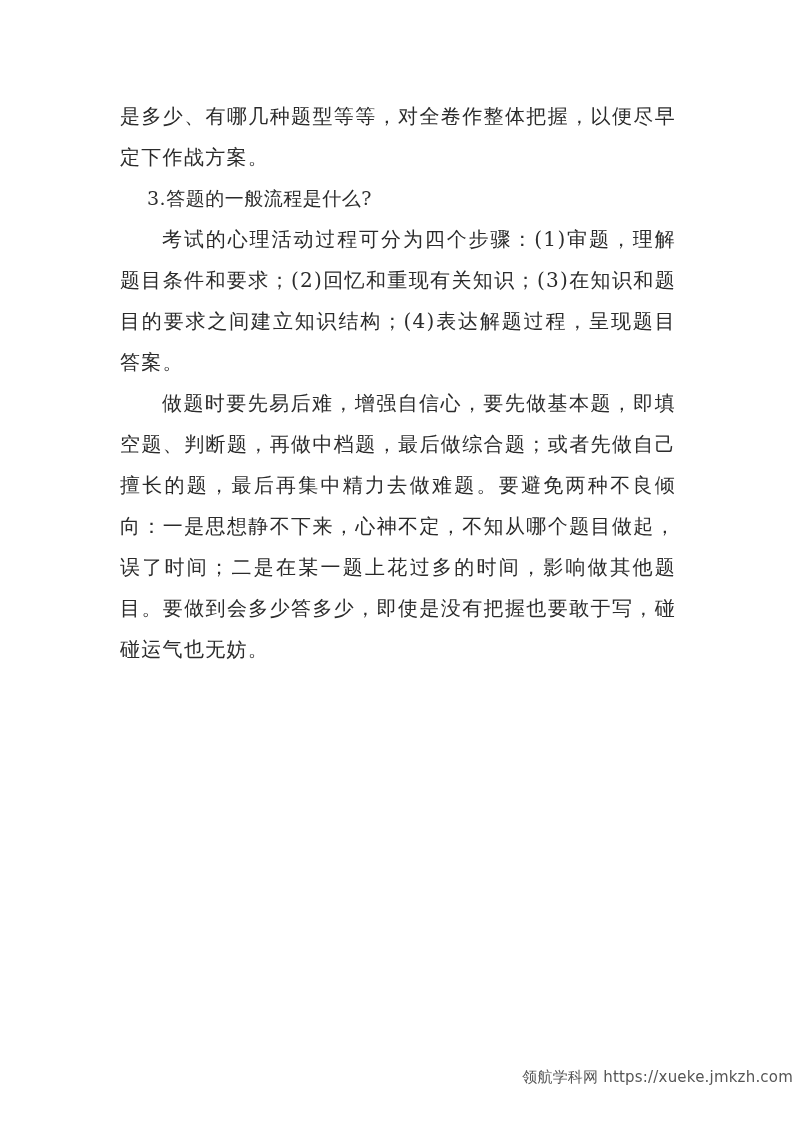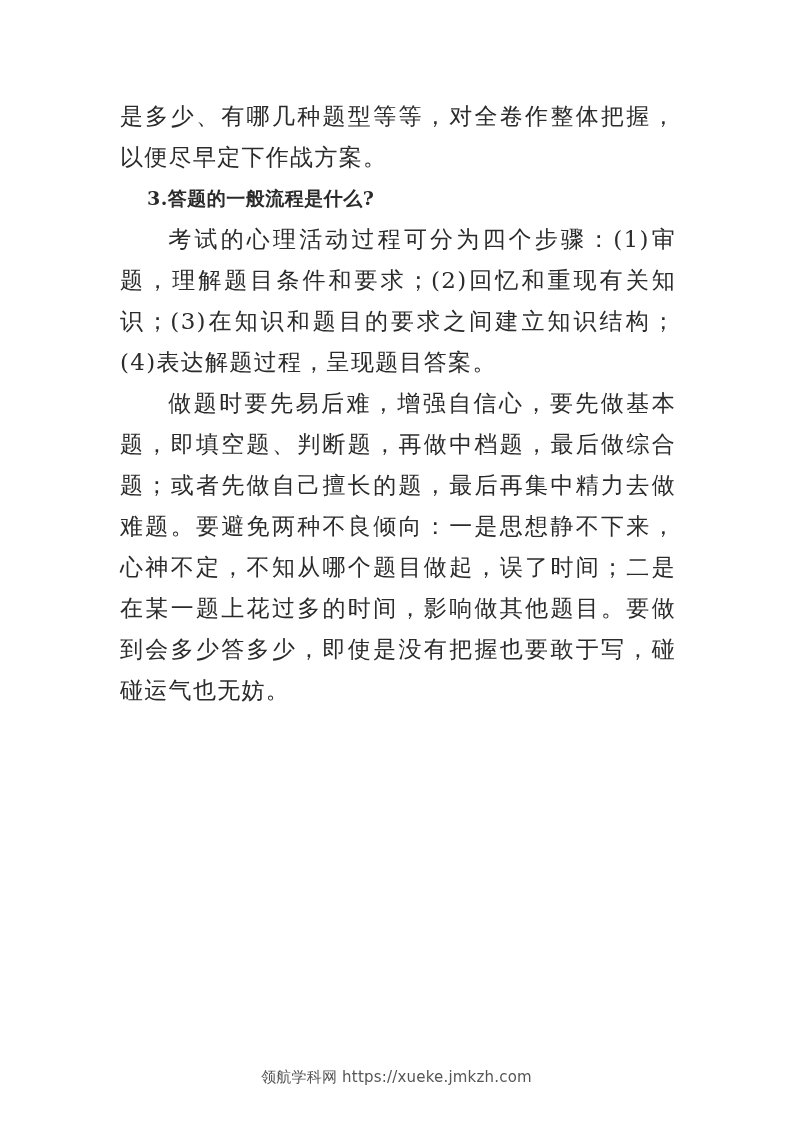--- a/index.html
+++ b/index.html
@@ -16,43 +16,43 @@
       color: #2b2b2b;
     }
     .page {
       position: absolute;
       left: 120px;
       top: 96px;
       width: 556px;
     }
     .para {
       margin: 0;
-      font-size: 23px;
+      font-size: 20px;
       line-height: 41px;
       text-align: justify;
       letter-spacing: 1.3px;
       word-break: break-all;
     }
     .para.indent {
       text-indent: 2.1em;
     }
     .heading {
       margin: 0;
       font-size: 19px;
       line-height: 41px;
-      font-weight: bold;
+      font-weight: normal;
       padding-left: 27px;
       letter-spacing: 0.5px;
     }
     .footer {
       position: absolute;
       left: 0;
       width: 793px;
       top: 1068px;
-      text-align: center;
+      text-align: right;
       font-family: "DejaVu Sans", "Liberation Sans", sans-serif;
       font-size: 15px;
       color: #555555;
       letter-spacing: 0.2px;
     }
   </style>
 </head>
 <body>
 
 <div class="page">

